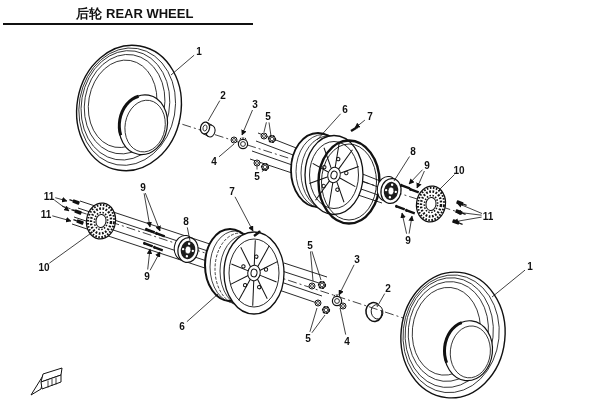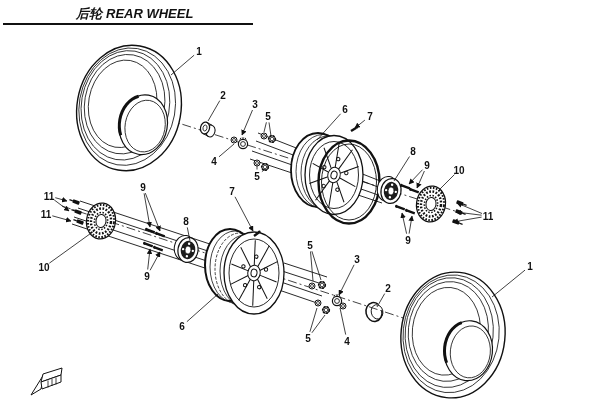--- a/index.html
+++ b/index.html
@@ -1,19 +1,19 @@
 <!DOCTYPE html>
 <html><head>
 <meta charset="utf-8">
 <style>
   html,body{margin:0;padding:0;background:#fff;}
   #page{position:relative;width:600px;height:418px;background:#fff;overflow:hidden;
         font-family:"Liberation Sans",sans-serif;color:#111;}
   #title{position:absolute;left:76px;top:5px;font-size:13px;font-weight:bold;
-         letter-spacing:0px;white-space:nowrap;font-style:italic;}
+         letter-spacing:0px;white-space:nowrap;}
   #title .zh{margin-right:4px;}
   #title-rule{position:absolute;left:3px;top:23px;width:250px;height:2px;background:#111;}
   svg{position:absolute;left:0;top:0;}
   .leader{stroke:#111;stroke-width:0.8;fill:none;}
   .callout-num{font-family:"Liberation Sans",sans-serif;font-size:10px;font-weight:bold;
                fill:#111;text-anchor:middle;dominant-baseline:central;}
   .ln{stroke:#111;fill:none;}
 </style>
 </head>
 <body>

